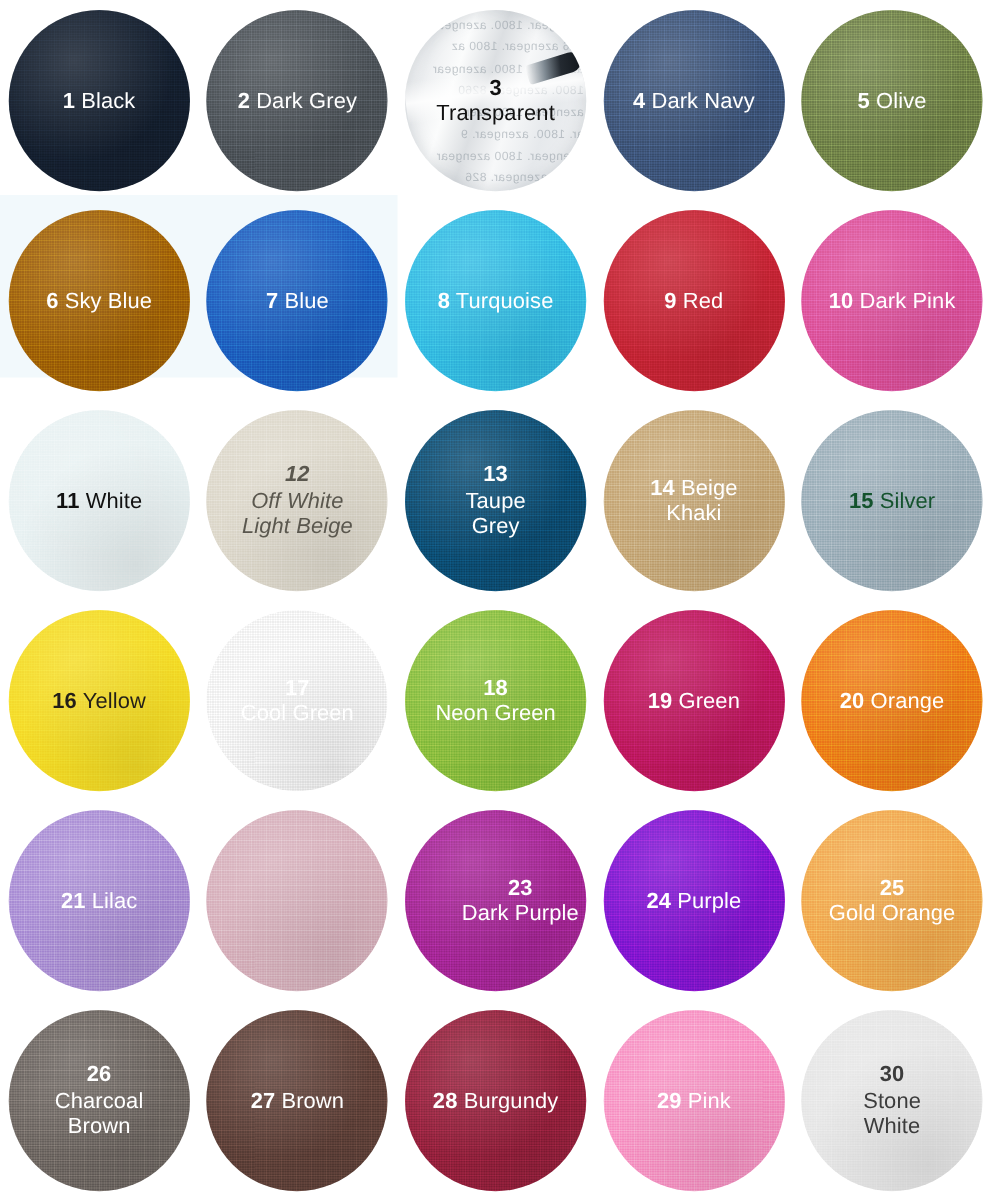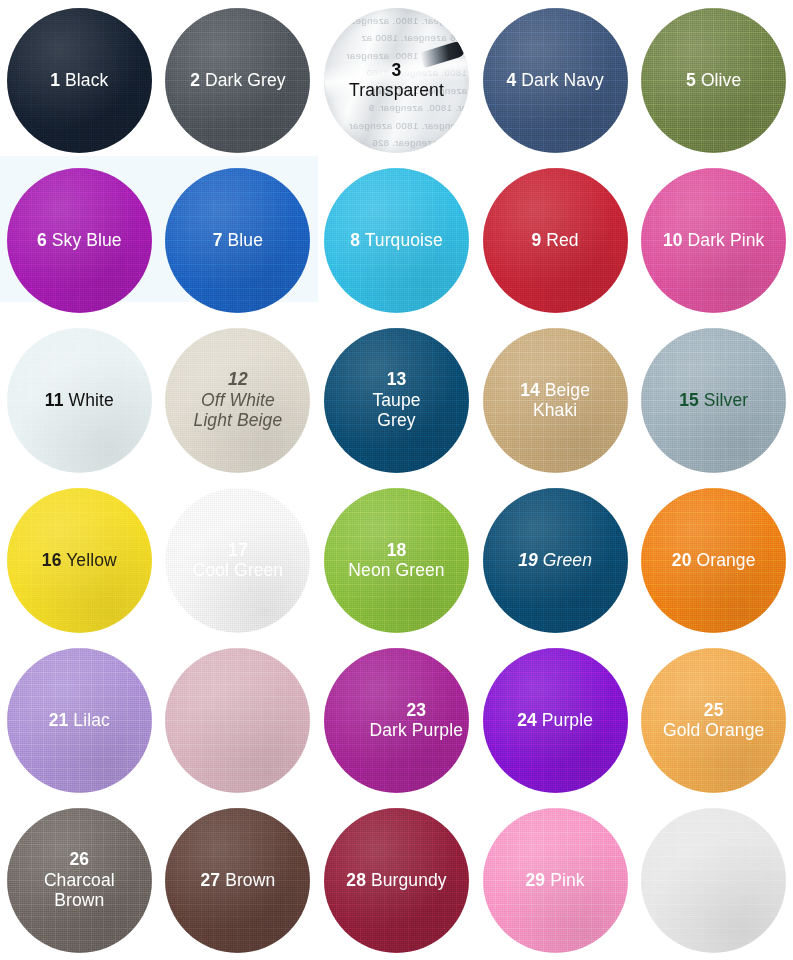--- a/index.html
+++ b/index.html
@@ -168,21 +168,21 @@
     <div class="swatch-cell">
       <div class="swatch" style="background: rgb(111, 129, 71);">
         <div class="weave"></div>
         <div class="sheen"></div>
         <div class="label" style="color: rgb(255, 255, 255);">
           <span class="ln"><span class="num">5</span><span class="nm"> Olive</span></span>
         </div>
       </div>
     </div>
     <div class="swatch-cell">
-      <div class="swatch" style="background: #a21caf;">
+      <div class="swatch" style="background: #a16207;">
         <div class="weave"></div>
         <div class="sheen"></div>
         <div class="label" style="color: rgb(255, 255, 255);">
           <span class="ln"><span class="num">6</span><span class="nm"> Sky Blue</span></span>
         </div>
       </div>
     </div>
     <div class="swatch-cell">
       <div class="swatch" style="background: rgb(29, 95, 192);">
         <div class="weave"></div>
@@ -292,21 +292,21 @@
       <div class="swatch" style="background: rgb(134, 189, 60);">
         <div class="weave"></div>
         <div class="sheen"></div>
         <div class="label" style="color: rgb(255, 255, 255);">
           <span class="ln"><span class="num">18</span></span>
           <span class="ln nm">Neon Green</span>
         </div>
       </div>
     </div>
     <div class="swatch-cell">
-      <div class="swatch" style="background: #0c4a6e; font-style: italic;">
+      <div class="swatch" style="background: #be185d;">
         <div class="weave"></div>
         <div class="sheen"></div>
         <div class="label" style="color: rgb(255, 255, 255);">
           <span class="ln"><span class="num">19</span><span class="nm"> Green</span></span>
         </div>
       </div>
     </div>
     <div class="swatch-cell">
       <div class="swatch" style="background: rgb(239, 125, 23);">
         <div class="weave"></div>
@@ -395,15 +395,20 @@
         <div class="sheen"></div>
         <div class="label" style="color: rgb(255, 255, 255);">
           <span class="ln"><span class="num">29</span><span class="nm"> Pink</span></span>
         </div>
       </div>
     </div>
     <div class="swatch-cell">
       <div class="swatch" style="background: rgb(231, 231, 231);">
         <div class="weave"></div>
         <div class="sheen"></div>
+        <div class="label" style="color: rgb(60, 60, 60);">
+          <span class="ln"><span class="num">30</span></span>
+          <span class="ln nm">Stone</span>
+          <span class="ln nm">White</span>
+        </div>
       </div>
     </div>
   </div>
 
 </body></html>

